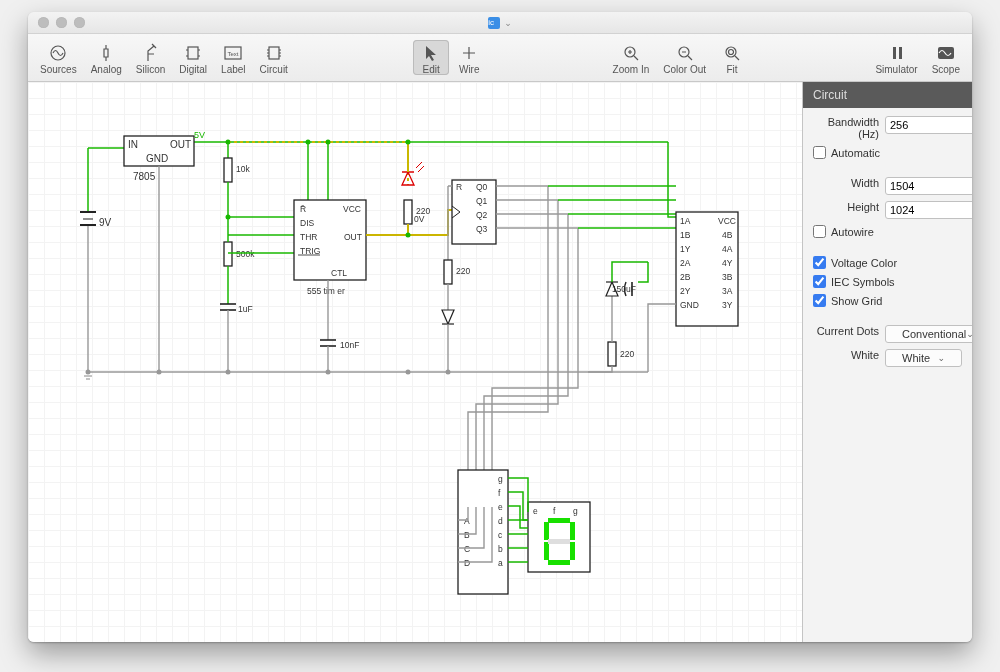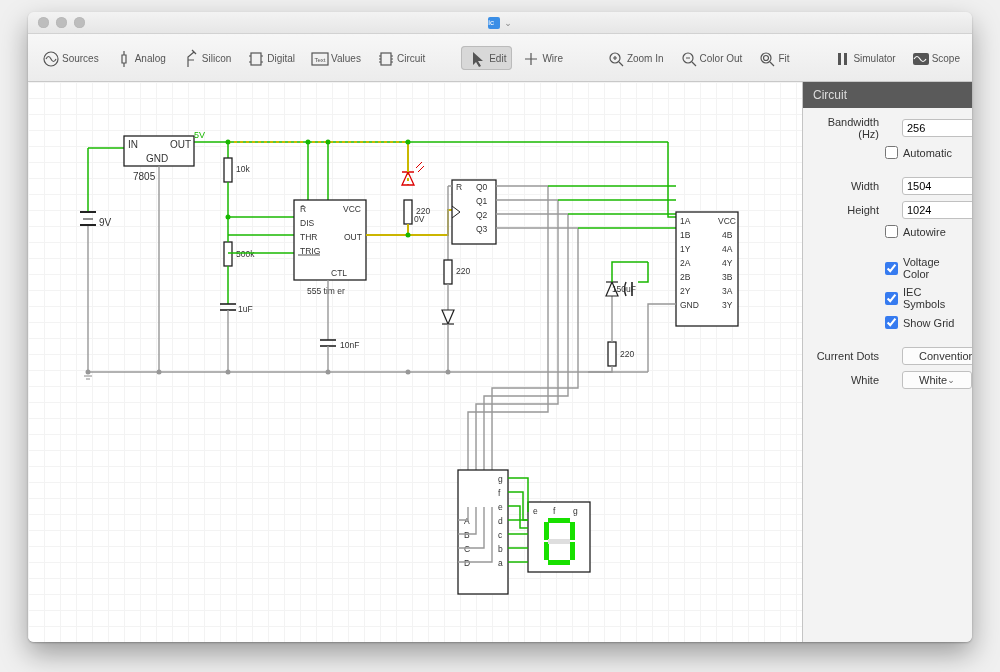--- a/index.html
+++ b/index.html
@@ -37,21 +37,21 @@
   .title .chev { font-size:9px; color:#888;}
   .toolbar {
     height: 48px;
     background: linear-gradient(#f7f7f7,#ececec);
     border-bottom: 1px solid #c8c8c8;
     display: flex; align-items: center;
     padding: 0 6px;
   }
   .tb-group { display:flex; gap:2px; }
   .tb-btn {
-    display:flex; align-items:center; justify-content:center;
+    display:flex; flex-direction:column; align-items:center; justify-content:center;
     padding: 2px 6px 0 6px; min-width:36px;
     font-size:10px; color:#555; cursor:default;
   }
   .tb-btn .ic { width:22px; height:22px; display:flex; align-items:center; justify-content:center; }
   .tb-btn.active { background:#d8d8d8; border-radius:4px; box-shadow: inset 0 0 0 1px #bbb;}
   .flex-spacer { flex:1; }
   .content {
     flex:1; display:flex; min-height:0;
   }
   .canvas {
@@ -77,30 +77,30 @@
   .seg-off { fill:#dedede;}
 
   
   .sidebar {
     width:170px; background:#f3f3f3; border-left:1px solid #c4c4c4;
     display:flex; flex-direction:column;
     font-size:11px;
   }
   .side-header { background:#5a5a5a; color:#ddd; padding:6px 10px; font-size:12px;}
   .side-body { padding:8px 10px; display:flex; flex-direction:column; gap:6px; overflow:auto;}
-  .row { display:flex; align-items:center; gap:23px;}
+  .row { display:flex; align-items:flex-start; gap:6px;}
   .row label { flex:0 0 66px; text-align:right; color:#333;}
   .row input[type=text] {
     flex:1; height:18px; font-size:11px; border:1px solid #c0c0c0; border-radius:3px; padding:0 4px; background:#fff;
   }
   .chk { display:flex; align-items:center; gap:5px; }
   .chk input { accent-color:#367bf0; }
   .sel { flex:1; height:18px; border:1px solid #c0c0c0; border-radius:3px; background:#fcfcfc; display:flex; align-items:center; padding:0 16px; justify-content:space-between;}
   .sel::after{content:"⌄"; font-size:9px; color:#666;}
-  .indent { margin-left:72px;}
+  .indent { }
   
   .stroke-ic { stroke:#555; stroke-width:1.2; fill:none; }
 </style>
 </head>
 <body>
 
 <div class="window">
 
   <div class="titlebar">
     <div class="traffic">
@@ -151,21 +151,21 @@
           </span>
         <span>Digital</span>
       </div>
       <div class="tb-btn">
         <span class="ic">
             <svg width="22" height="20">
               <rect x="3" y="4" width="16" height="12" class="stroke-ic"></rect>
               <text x="11" y="13" text-anchor="middle" font-size="6" fill="#555">Text</text>
             </svg>
           </span>
-        <span>Values</span>
+        <span>Label</span>
       </div>
       <div class="tb-btn">
         <span class="ic">
             <svg width="20" height="20">
               <rect x="5" y="4" width="10" height="12" class="stroke-ic"></rect>
               <path d="M3 7h2 M3 10h2 M3 13h2 M15 7h2 M15 10h2 M15 13h2" class="stroke-ic"></path>
             </svg>
           </span>
         <span>Circuit</span>
       </div>

